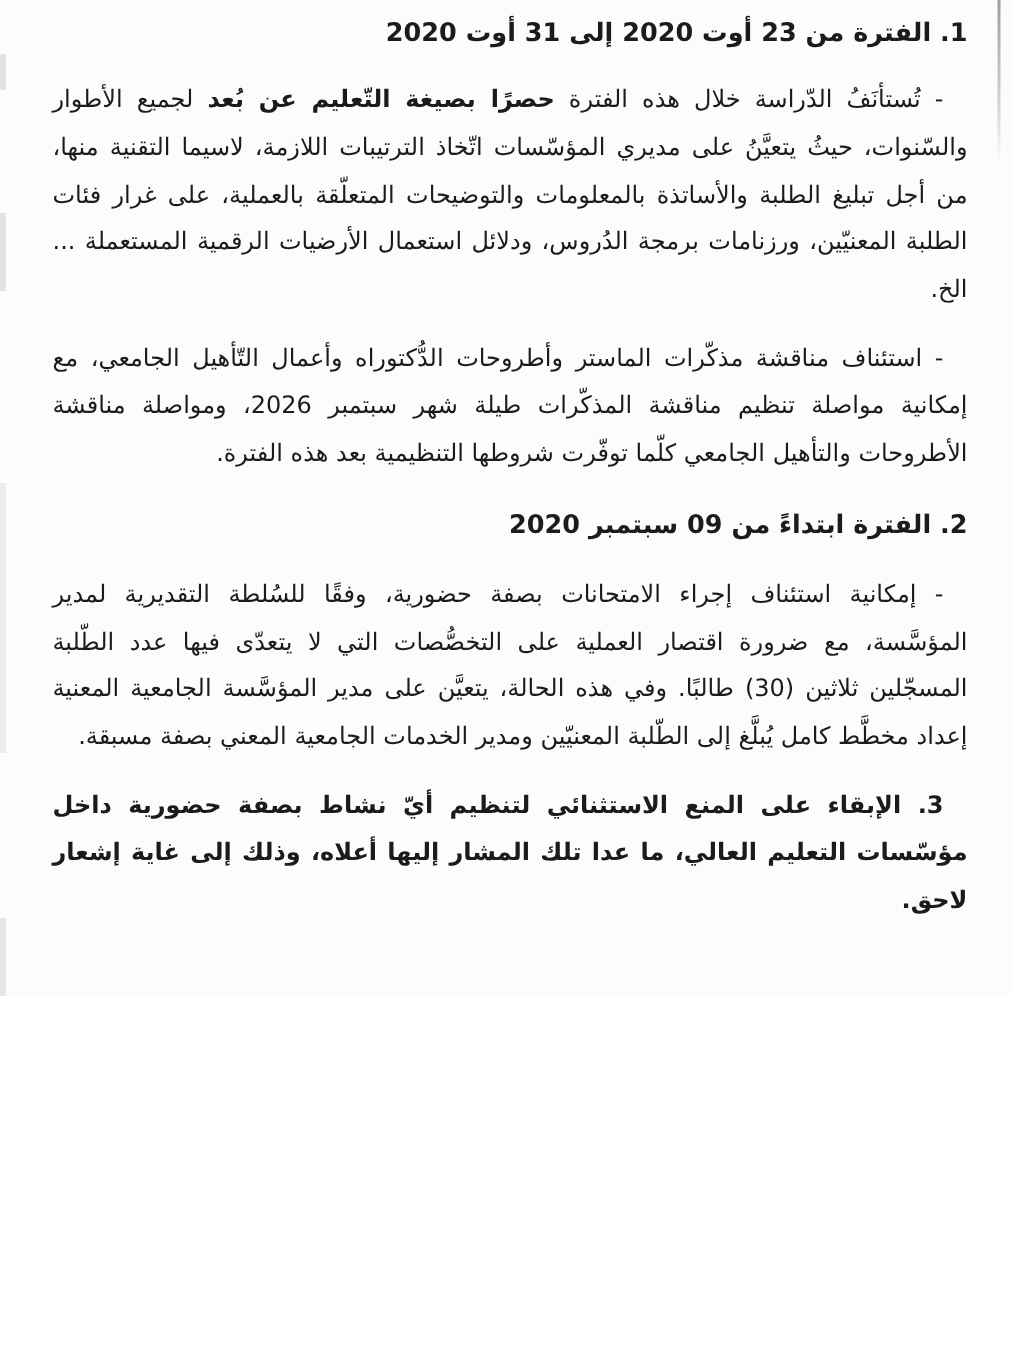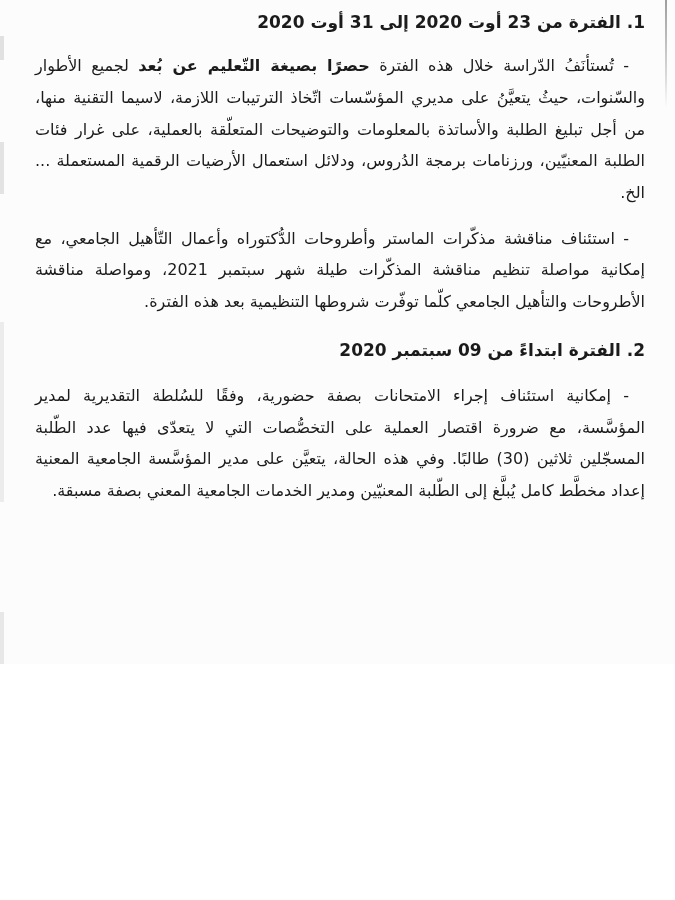--- a/index.html
+++ b/index.html
@@ -74,28 +74,29 @@
   <div class="smudge s3"></div>
   <div class="smudge s4"></div>
   <div class="smudge s5"></div>
 
   <div class="content">
 
     <div class="h-num">1. الفترة من 23 أوت 2020 إلى 31 أوت 2020</div>
 
     <p class="body"><span>- تُستأنَفُ الدّراسة خلال هذه الفترة </span><span class="b">حصرًا بصيغة التّعليم عن بُعد</span><span> لجميع الأطوار والسّنوات، حيثُ يتعيَّنُ على مديري المؤسّسات اتّخاذ الترتيبات اللازمة، لاسيما التقنية منها، من أجل تبليغ الطلبة والأساتذة بالمعلومات والتوضيحات المتعلّقة بالعملية، على غرار فئات الطلبة المعنيّين، ورزنامات برمجة الدُروس، ودلائل استعمال الأرضيات الرقمية المستعملة ... الخ.</span></p>
 
-    <p class="body">- استئناف مناقشة مذكّرات الماستر وأطروحات الدُّكتوراه وأعمال التّأهيل الجامعي، مع إمكانية مواصلة تنظيم مناقشة المذكّرات طيلة شهر سبتمبر 2021، ومواصلة مناقشة الأطروحات والتأهيل الجامعي كلّما توفّرت شروطها التنظيمية بعد هذه الفترة.</p>
+    <p class="body">- استئناف مناقشة مذكّرات الماستر وأطروحات الدُّكتوراه وأعمال التّأهيل الجامعي، مع إمكانية مواصلة تنظيم مناقشة المذكّرات طيلة شهر سبتمبر 2026، ومواصلة مناقشة الأطروحات والتأهيل الجامعي كلّما توفّرت شروطها التنظيمية بعد هذه الفترة.</p>
 
     <div class="h-num h2-space">2. الفترة ابتداءً من 09 سبتمبر 2020</div>
 
     <p class="body">- إمكانية استئناف إجراء الامتحانات بصفة حضورية، وفقًا للسُلطة التقديرية لمدير المؤسَّسة، مع ضرورة اقتصار العملية على التخصُّصات التي لا يتعدّى فيها عدد الطّلبة المسجّلين ثلاثين (30) طالبًا. وفي هذه الحالة، يتعيَّن على مدير المؤسَّسة الجامعية المعنية إعداد مخطَّط كامل يُبلَّغ إلى الطّلبة المعنيّين ومدير الخدمات الجامعية المعني بصفة مسبقة.</p>
 
 
 
+    <p class="body bold-all">3. الإبقاء على المنع الاستثنائي لتنظيم أيّ نشاط بصفة حضورية داخل مؤسّسات التعليم العالي، ما عدا تلك المشار إليها أعلاه، وذلك إلى غاية إشعار لاحق.</p>
 
 
   </div>
 
   <svg class="stamp" viewBox="0 0 150 120" xmlns="http://www.w3.org/2000/svg">
     <g stroke="#bf584e" fill="none" stroke-width="2">
       <ellipse cx="74" cy="59" rx="69" ry="56" stroke-width="2.4"></ellipse>
       <ellipse cx="74" cy="59" rx="48" ry="38" stroke-width="1.3"></ellipse>
     </g>
     <defs>

